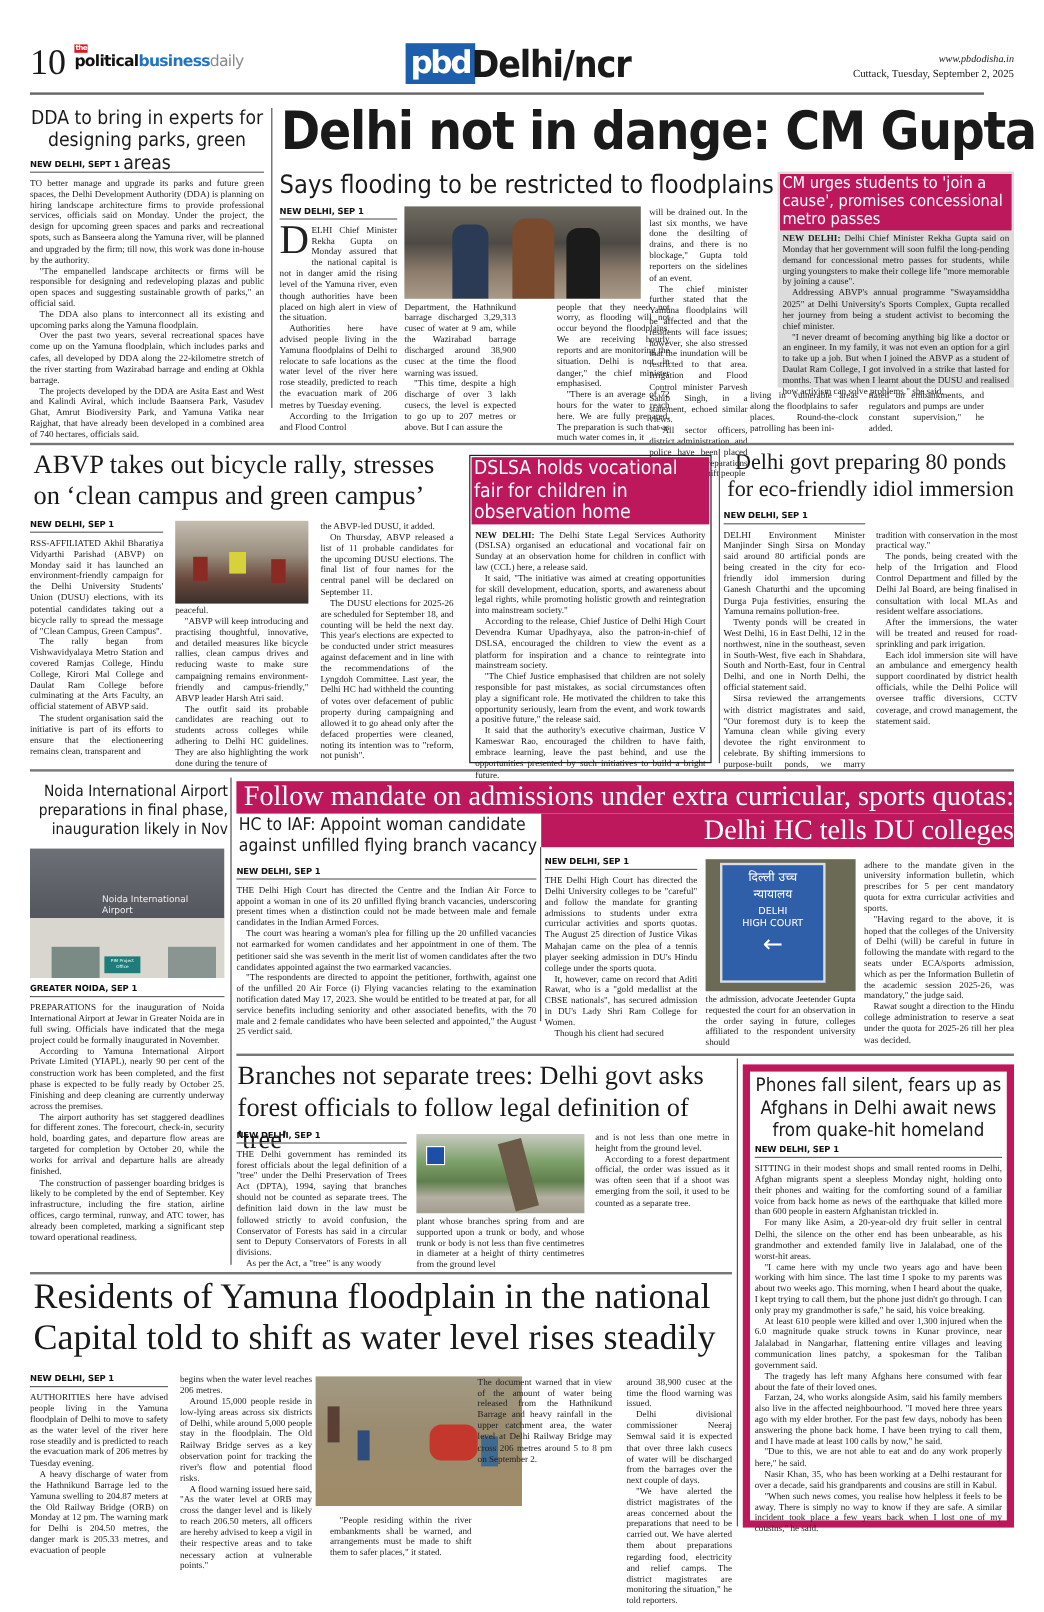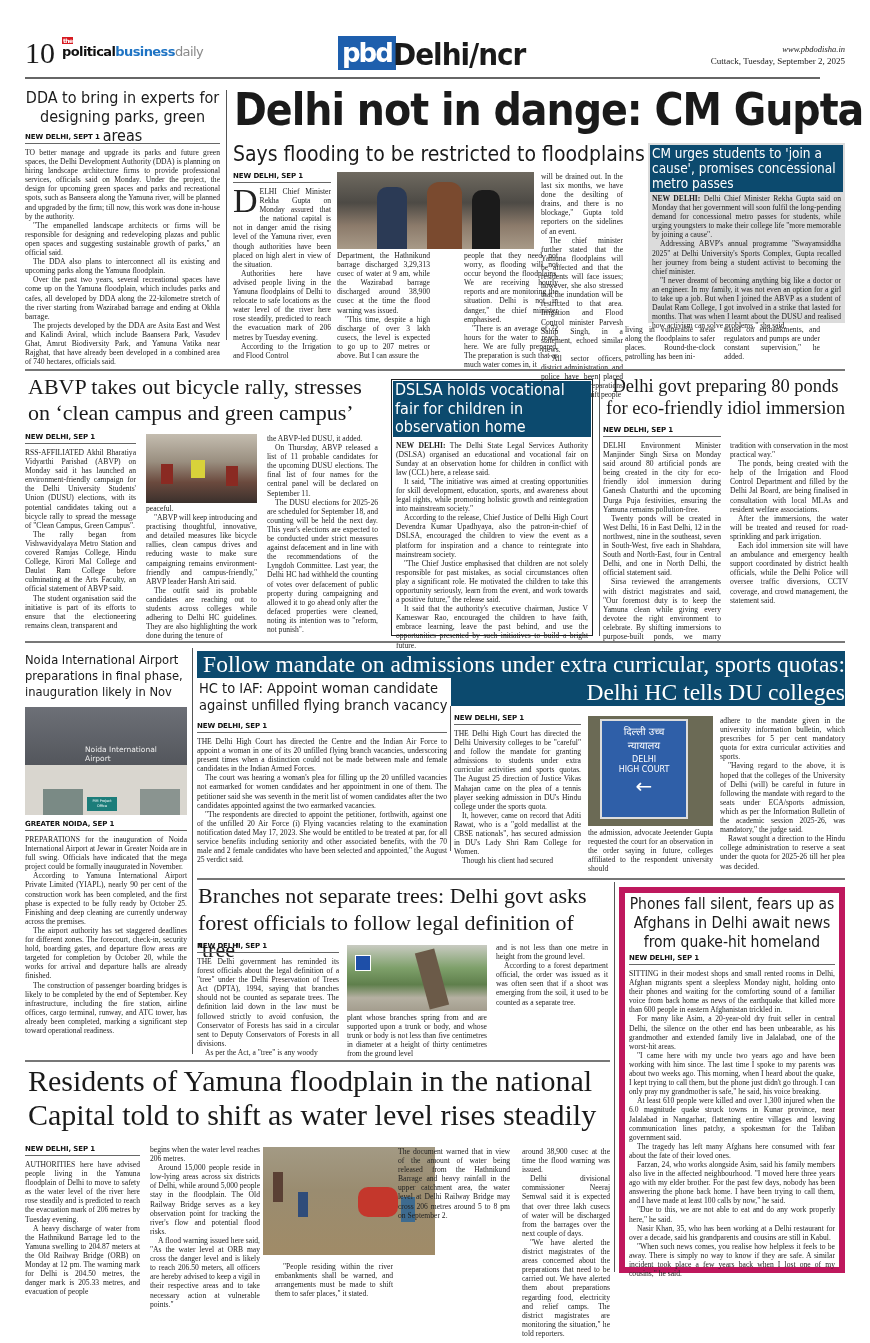--- a/index.html
+++ b/index.html
@@ -8,21 +8,21 @@
 .body{font-size:7.6px;line-height:9.1px;text-align:justify;hyphens:auto;color:#222}
 .body p{text-indent:8px}
 .body p.first{text-indent:0}
 .dl{font-family:"DejaVu Sans",sans-serif;font-weight:bold;font-size:7px;letter-spacing:-0.1px;border-bottom:1px solid #666;padding-bottom:2px;margin-bottom:4px;color:#111}
 .cols2{column-count:2;column-gap:9px}
 .hsans{font-family:"DejaVu Sans",sans-serif;font-stretch:condensed}
 .hserif{font-family:"Liberation Serif",serif;font-weight:bold}
 .hr{position:absolute;height:1.5px;background:#777}
 .vr{position:absolute;width:1px;background:#555}
 .photo{position:absolute;overflow:hidden}
-.inv{background:#0c4a6e;color:#fff}
+.inv{background:#be185d;color:#fff}
 .box{position:absolute;border:6px solid #be185d}
 </style>
 </head>
 <body>
 
 <div class="abs" style="left:25px;top:36px;width:820px;height:42px;">
   <div class="abs" style="left:0;top:0;font-family:'Liberation Serif',serif;font-size:30px;line-height:34px;">10</div>
   <div class="abs" style="left:37px;top:8px;font-family:'DejaVu Sans',sans-serif;font-weight:bold;font-size:13px;letter-spacing:-0.6px;white-space:nowrap;">
     <span class="abs" style="left:0;top:-7px;background:#d71920;color:#fff;font-size:6px;line-height:7px;padding:0 1px;">the</span>
     <span style="color:#111">political</span><span style="color:#1f74c4">business</span><span style="color:#8a8a8a;font-weight:normal">daily</span>
@@ -138,21 +138,21 @@
     <p>Twenty ponds will be created in West Delhi, 16 in East Delhi, 12 in the northwest, nine in the southeast, seven in South-West, five each in Shahdara, South and North-East, four in Central Delhi, and one in North Delhi, the official statement said.</p>
     <p>Sirsa reviewed the arrangements with district magistrates and said, "Our foremost duty is to keep the Yamuna clean while giving every devotee the right environment to celebrate. By shifting immersions to purpose-built ponds, we marry tradition with conservation in the most practical way."</p>
     <p>The ponds, being created with the help of the Irrigation and Flood Control Department and filled by the Delhi Jal Board, are being finalised in consultation with local MLAs and resident welfare associations.</p>
     <p>After the immersions, the water will be treated and reused for road-sprinkling and park irrigation.</p>
     <p>Each idol immersion site will have an ambulance and emergency health support coordinated by district health officials, while the Delhi Police will oversee traffic diversions, CCTV coverage, and crowd management, the statement said.</p>
   </div>
 </div>
 
 <div class="hr" style="left:25px;top:641px;width:820px"></div>
 
-<div class="abs hsans" style="left:25px;top:652px;width:165px;font-size:12.8px;line-height:16px;text-align:left;">Noida International Airport preparations in final phase, inauguration likely in Nov</div>
+<div class="abs hsans" style="left:25px;top:652px;width:165px;font-size:12.8px;line-height:16px;text-align:right;">Noida International Airport preparations in final phase, inauguration likely in Nov</div>
 <div class="photo" style="left:25px;top:707px;width:162px;height:108px;background:#d9d6cf;">
   <div class="abs" style="left:0;top:0;width:162px;height:58px;background:linear-gradient(180deg,#6d7077,#53565c);"></div>
   <div class="abs" style="left:60px;top:38px;width:90px;font-family:'DejaVu Sans',sans-serif;font-size:7.5px;line-height:9px;color:#eee;">Noida International Airport</div>
   <div class="abs" style="left:18px;top:82px;width:40px;height:26px;background:#7a8a85"></div>
   <div class="abs" style="left:115px;top:82px;width:40px;height:26px;background:#8a9490"></div>
   <div class="abs" style="left:62px;top:90px;width:30px;height:14px;background:#1c7d7a;color:#fff;font-size:3.5px;line-height:5px;text-align:center;padding-top:2px;font-family:'DejaVu Sans',sans-serif;">PIM Project Office</div>
 </div>
 <div class="abs" style="left:25px;top:820px;width:162px;">
   <div class="dl">GREATER NOIDA, SEP 1</div>
   <div class="body">

